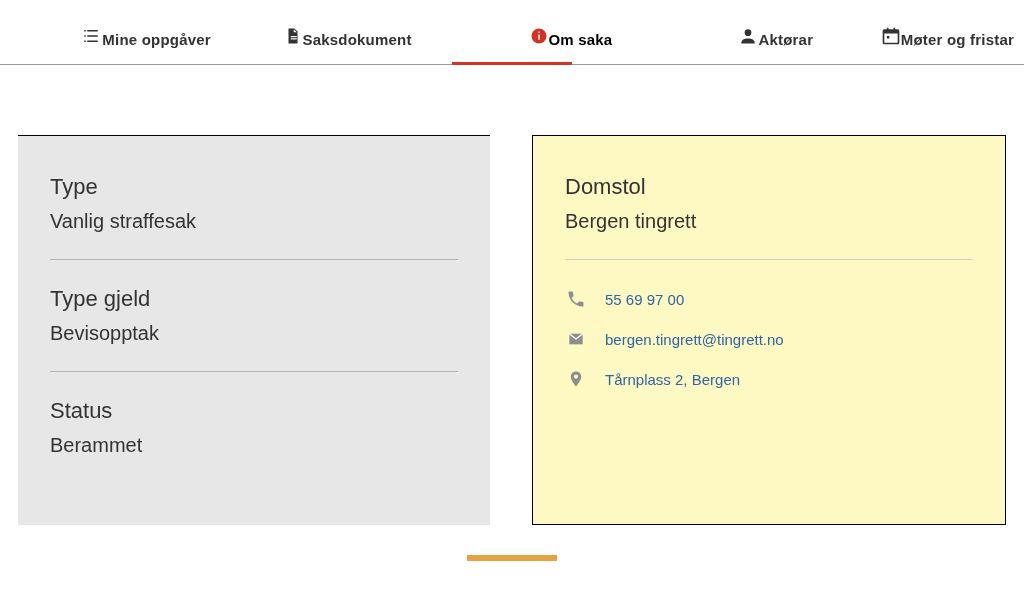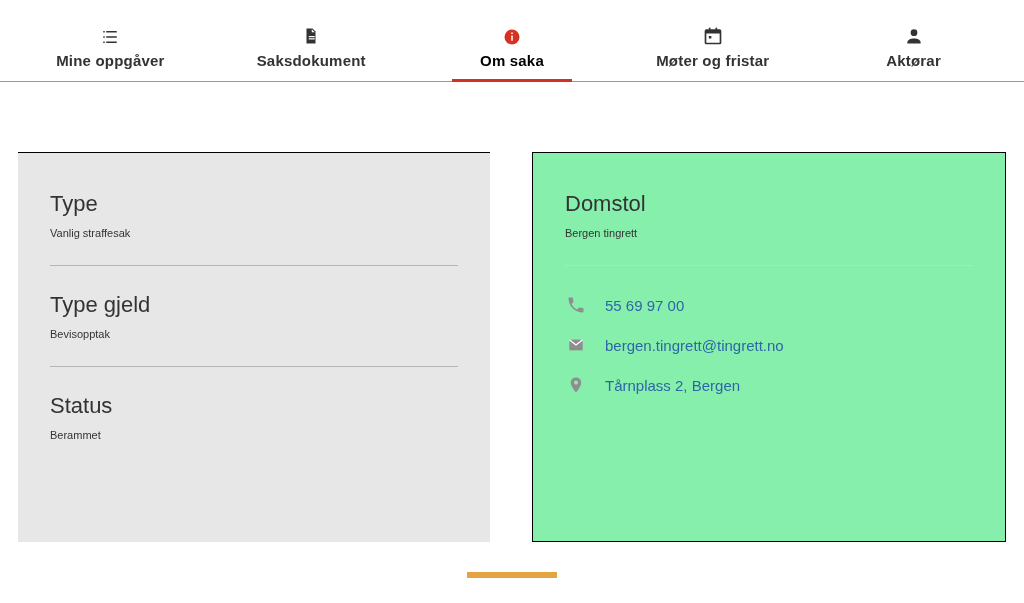--- a/index.html
+++ b/index.html
@@ -13,21 +13,20 @@
 }
 .tabs {
   display: flex;
   border-bottom: 1px solid #9a9a9a;
   padding: 0 10px 0 10px;
   margin-top: 22px;
 }
 .tab {
   flex: 1;
   display: flex;
-  flex-direction: column;
   align-items: center;
   justify-content: flex-end;
   padding: 4px 0 12px 0;
   cursor: pointer;
   color: #333;
   font-weight: 600;
   letter-spacing: .2px;
   position: relative;
 }
 .tab .icon {
@@ -60,31 +59,31 @@
   flex: 1;
   padding: 38px 32px 60px 32px;
   box-sizing: border-box;
   min-height: 390px;
 }
 .left-card {
   background: #e7e7e7;
   border-top: 1px solid #000;
 }
 .right-card {
-  background: #86efac;
+  background: #fef9c3;
   border: 1px solid #000;
 }
 .h {
   font-size: 22px;
   color: #333;
   margin: 0 0 10px 0;
   font-weight: 400;
 }
 .v {
-  font-size: 11px;
+  font-size: 20px;
   color: #333;
   margin: 0 0 0 0;
 }
 .divider {
   border: none;
   border-top: 1px solid #b5b5b5;
   margin: 26px 0 26px 0;
 }
 .right-card .divider {
   border-top: 1px solid #cfcfcf;
@@ -160,38 +159,38 @@
           <rect x="11" y="10" width="2" height="7" fill="#fff"></rect>
           <rect x="11" y="6" width="2" height="2" fill="#fff"></rect>
         </svg>
     </span>
     <span>Om saka</span>
   </div>
 
   <div class="tab">
     <span class="icon">
       <svg width="20" height="20" viewBox="0 0 24 24" fill="currentColor">
+          <circle cx="12" cy="8" r="4"></circle>
+          <path d="M4 20c0-3.3 3.6-5 8-5s8 1.7 8 5v1H4z"></path>
+        </svg>
+    </span>
+    <span>Aktørar</span>
+  </div>
+
+  <div class="tab">
+    <span class="icon">
+      <svg width="20" height="20" viewBox="0 0 24 24" fill="currentColor">
           <rect x="3" y="5" width="18" height="16" rx="1" fill="none" stroke="currentColor" stroke-width="2"></rect>
           <rect x="3" y="5" width="18" height="4"></rect>
           <rect x="7" y="2" width="2" height="4"></rect>
           <rect x="15" y="2" width="2" height="4"></rect>
           <rect x="7" y="12" width="3" height="3"></rect>
         </svg>
     </span>
     <span>Møter og fristar</span>
-  </div>
-
-  <div class="tab">
-    <span class="icon">
-      <svg width="20" height="20" viewBox="0 0 24 24" fill="currentColor">
-          <circle cx="12" cy="8" r="4"></circle>
-          <path d="M4 20c0-3.3 3.6-5 8-5s8 1.7 8 5v1H4z"></path>
-        </svg>
-    </span>
-    <span>Aktørar</span>
   </div>
 
 </div>
 
 <div class="content-wrap">
 
   <div class="card left-card">
     <div>
       <div class="h">Type</div>
       <div class="v">Vanlig straffesak</div>

